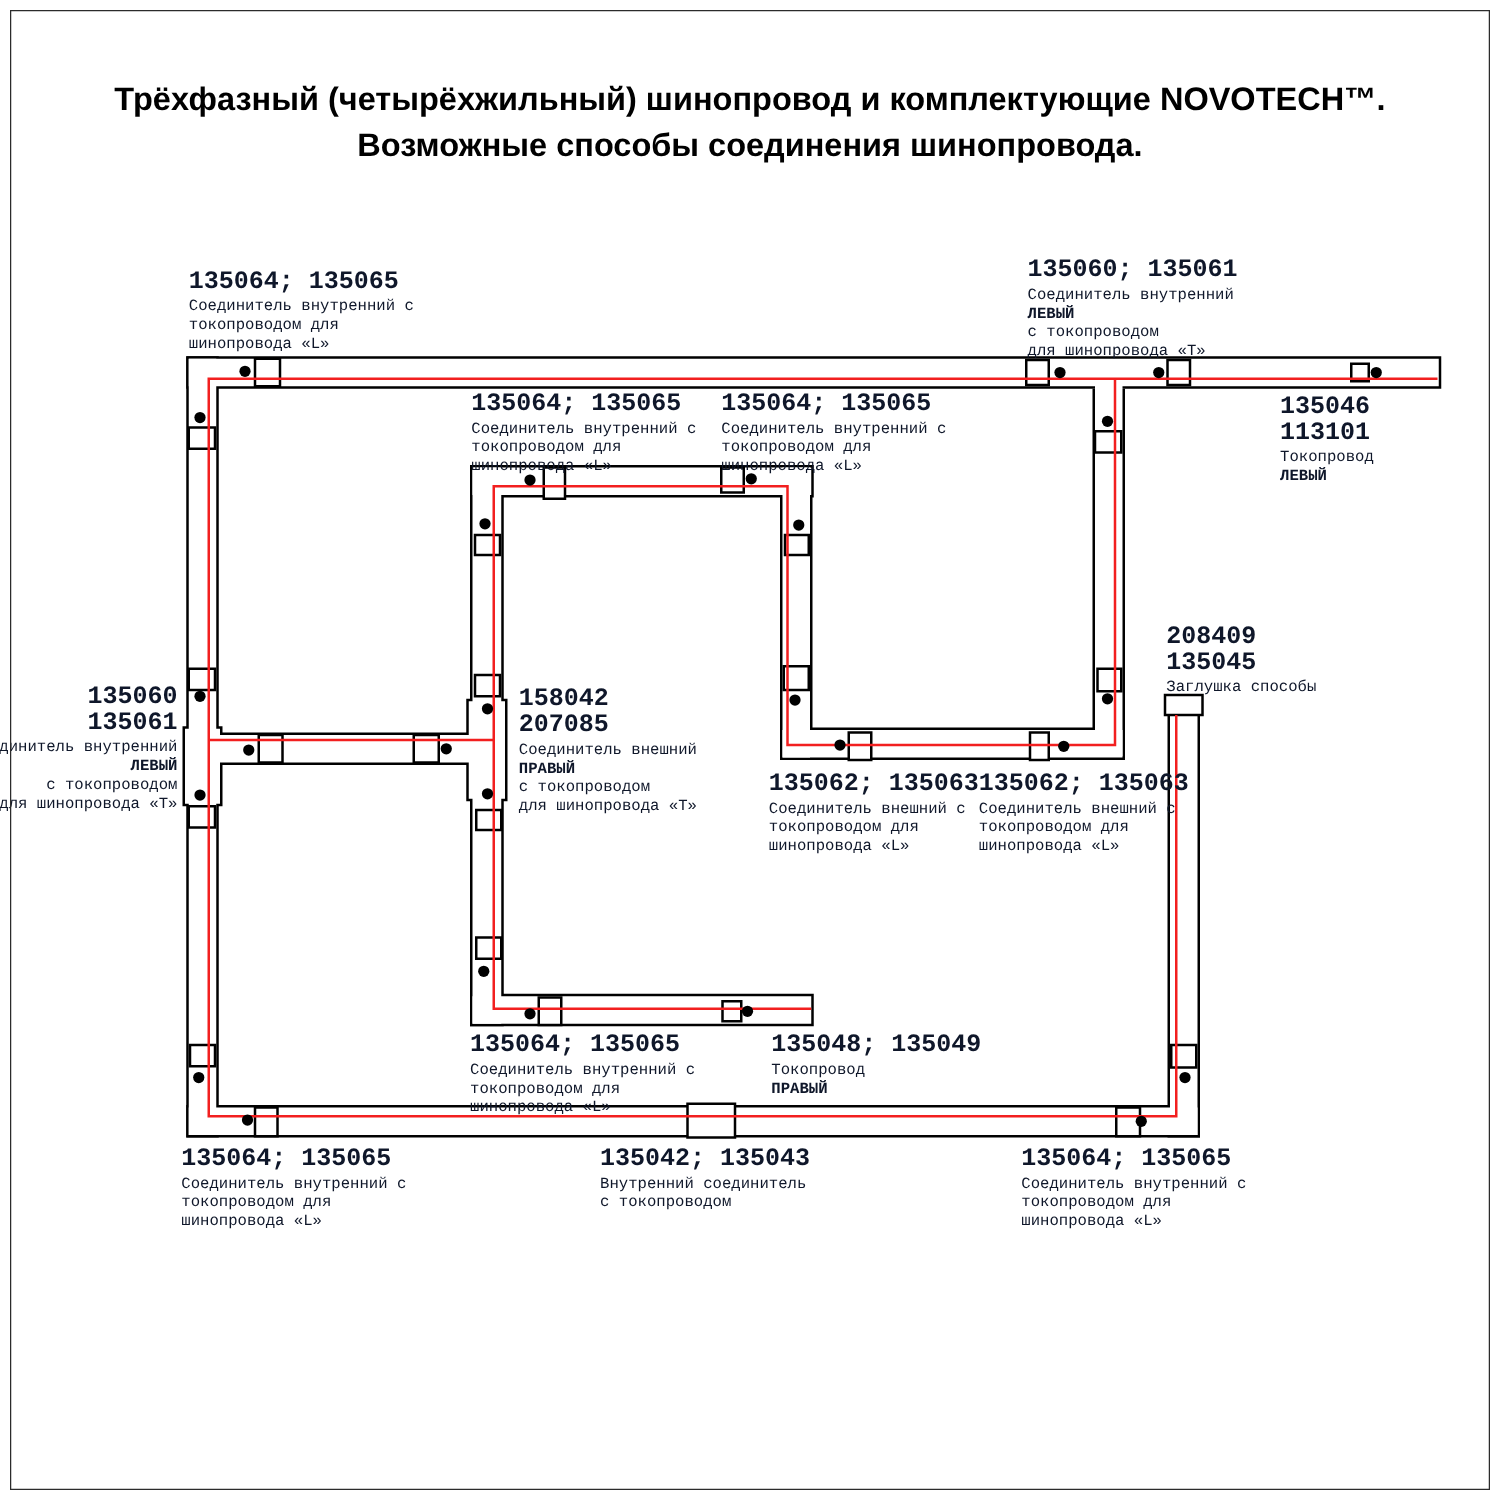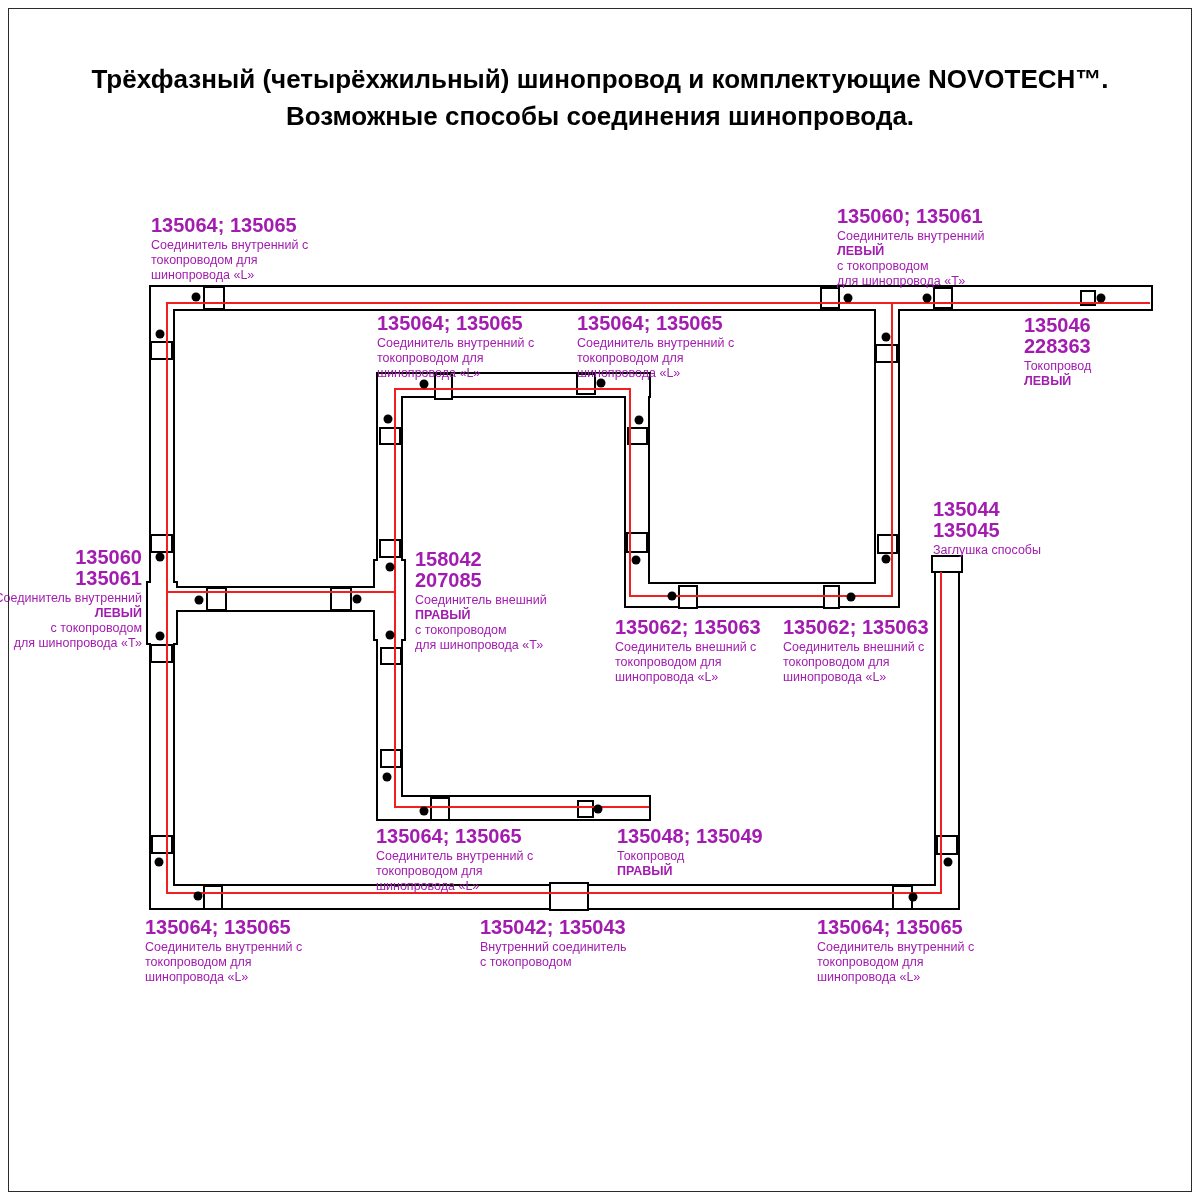--- a/index.html
+++ b/index.html
@@ -4,21 +4,21 @@
 <style>
   html,body{margin:0;padding:0;background:#fff;}
   .page{position:relative;width:1200px;height:1200px;background:#fff;
         font-family:"Liberation Sans",sans-serif;overflow:hidden;}
   .page-border{position:absolute;left:8px;top:8px;right:8px;bottom:8px;
         border:1px solid #2b2b2b;pointer-events:none;}
   .title-line{position:absolute;left:0;width:100%;text-align:center;
         font-weight:bold;font-size:26px;color:#000;white-space:nowrap;}
   #title1{top:64px;} #title2{top:101px;}
   svg.diagram{position:absolute;left:0;top:0;}
-  .lbl{position:absolute;white-space:nowrap;color:#a21caf;}
+  .lbl{position:absolute;white-space:nowrap;color:#0f172a;font-family:Liberation Mono, monospace;}
   .lbl .num{font-size:20px;line-height:21px;font-weight:bold;}
   .lbl .desc{font-size:12.5px;line-height:15px;margin-top:2px;}
   .lbl .desc div{font-weight:normal;}
   .lbl .desc div.b{font-weight:bold;}
   .lbl.right{text-align:right;}
 </style>
 </head>
 <body>
 
 <div class="page">
@@ -131,32 +131,32 @@
 
   <div id="labels-layer">
       <div class="lbl" style="top: 215px; left: 151px;">
         <div class="num">135064; 135065</div>
         <div class="desc">
           <div>Соединитель внутренний с</div>
           <div>токопроводом для</div>
           <div>шинопровода «L»</div>
         </div>
       </div>
-      <div class="lbl" style="top: 206px; left: 822px; margin-left: 15px;">
+      <div class="lbl" style="top: 206px; left: 822px;">
         <div class="num">135060; 135061</div>
         <div class="desc">
           <div>Соединитель внутренний</div>
           <div class="b">ЛЕВЫЙ</div>
           <div>с токопроводом</div>
           <div>для шинопровода «Т»</div>
         </div>
       </div>
       <div class="lbl" style="top: 315px; left: 1024px;">
         <div class="num">135046</div>
-        <div class="num">228363</div>
+        <div class="num">113101</div>
         <div class="desc">
           <div>Токопровод</div>
           <div class="b">ЛЕВЫЙ</div>
         </div>
       </div>
       <div class="lbl" style="top: 313px; left: 377px;">
         <div class="num">135064; 135065</div>
         <div class="desc">
           <div>Соединитель внутренний с</div>
           <div>токопроводом для</div>
@@ -185,21 +185,21 @@
         <div class="num">158042</div>
         <div class="num">207085</div>
         <div class="desc">
           <div>Соединитель внешний</div>
           <div class="b">ПРАВЫЙ</div>
           <div>с токопроводом</div>
           <div>для шинопровода «Т»</div>
         </div>
       </div>
       <div class="lbl" style="top: 499px; left: 933px;">
-        <div class="num">135044</div>
+        <div class="num">208409</div>
         <div class="num">135045</div>
         <div class="desc">
           <div>Заглушка способы</div>
         </div>
       </div>
       <div class="lbl" style="top: 617px; left: 615px;">
         <div class="num">135062; 135063</div>
         <div class="desc">
           <div>Соединитель внешний с</div>
           <div>токопроводом для</div>

